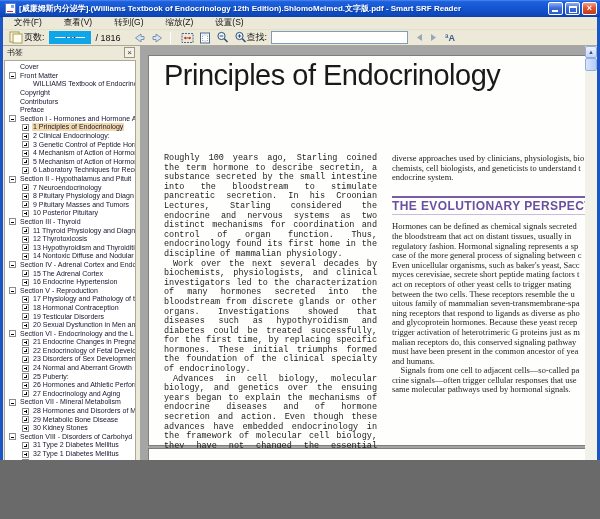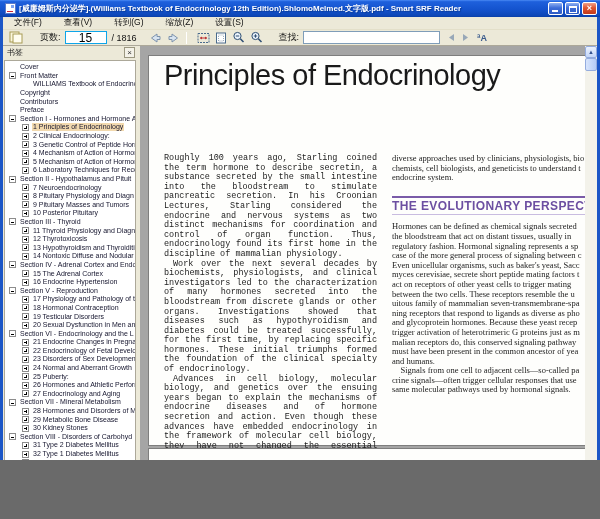--- a/index.html
+++ b/index.html
@@ -26,27 +26,27 @@
   .b-left{position:absolute;left:0;top:17px;width:3px;height:502px;background:#1C56C6;}
   .b-right{position:absolute;left:597px;top:17px;width:3px;height:502px;background:#1C56C6;}
   .b-bottom{position:absolute;left:0;top:515px;width:600px;height:4px;background:#1C56C6;}
   
   .menubar{position:absolute;left:3px;top:17px;width:594px;height:13px;background:#ECE9D8;
     display:flex;align-items:center;padding-left:4px;border-bottom:1px solid #E3DFC9;gap:8px;}
   .menu-item{font-size:8.5px;color:#111;padding:0 7px;white-space:nowrap;}
   .toolbar{position:absolute;left:3px;top:30px;width:594px;height:16px;background:#ECE9D8;
     border-bottom:1px solid #ACA899;display:flex;align-items:center;font-size:9px;color:#111;}
   .tool-sep{width:1px;height:12px;background:#ACA899;border-right:1px solid #fff;margin:0 5px;flex:none;}
-  .pgnum-input{width:42px;height:13px;border:1px solid #0ea5e9;font-size:12px;text-align:center;
+  .pgnum-input{width:42px;height:13px;border:6px solid #0ea5e9;font-size:12px;text-align:center;
     font-family:"Liberation Sans",sans-serif;padding:0;background:#fff;margin-left:4px;}
   .find-input{width:137px;height:13px;border:1px solid #7F9DB9;font-size:8.5px;
     font-family:"Liberation Sans",sans-serif;padding:0 2px;background:#fff;margin-left:4px;}
   .ticon{flex:none;display:inline-block;margin-left:5px;}
   .case-icon{font-size:9px;color:#3A5B8C;margin-left:7px;font-weight:bold;}
-  .tb-label{margin-left:16px;white-space:nowrap;}
+  .tb-label{margin-left:0;white-space:nowrap;}
   
   .sidebar{position:absolute;left:3px;top:46px;width:134px;height:469px;background:#ECE9D8;}
   .sb-header{height:13px;display:flex;align-items:center;padding:0 2px 0 4px;}
   .sb-title{font-size:8px;color:#222;flex:1;}
   .sb-close{width:11px;height:11px;border:1px solid #9B9780;background:#F4F2E8;color:#333;
     font-size:8px;line-height:9px;text-align:center;flex:none;}
   .sb-tree{position:absolute;left:1px;top:14px;right:1px;bottom:1px;background:#fff;
     border:1px solid #ACA899;overflow:hidden;padding-top:2px;}
   .trow{height:8.6px;display:flex;align-items:center;white-space:nowrap;}
   .trow.sel .tlabel{background:#F2D9AE;}

